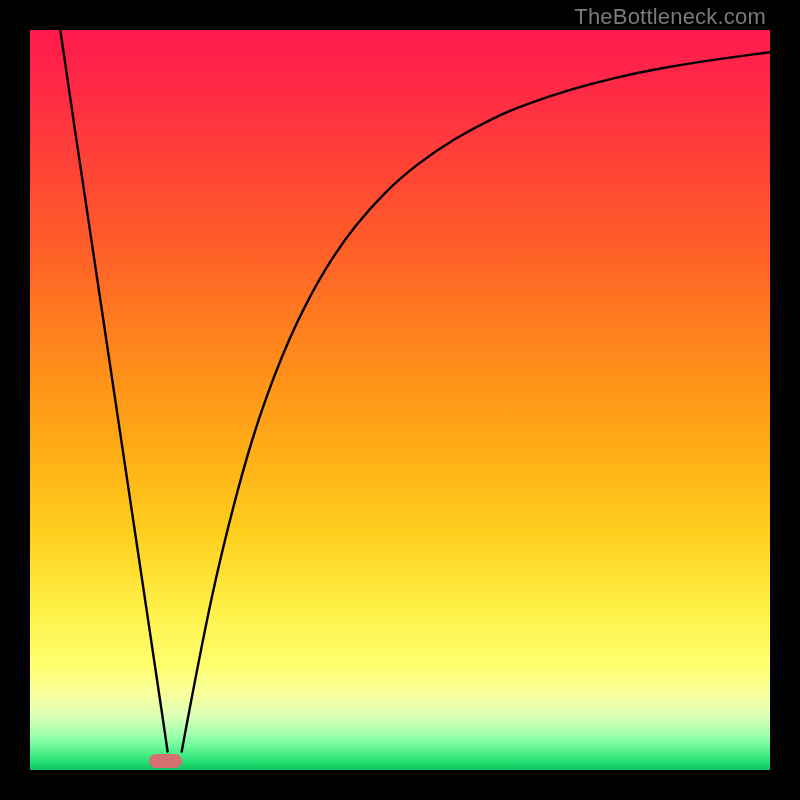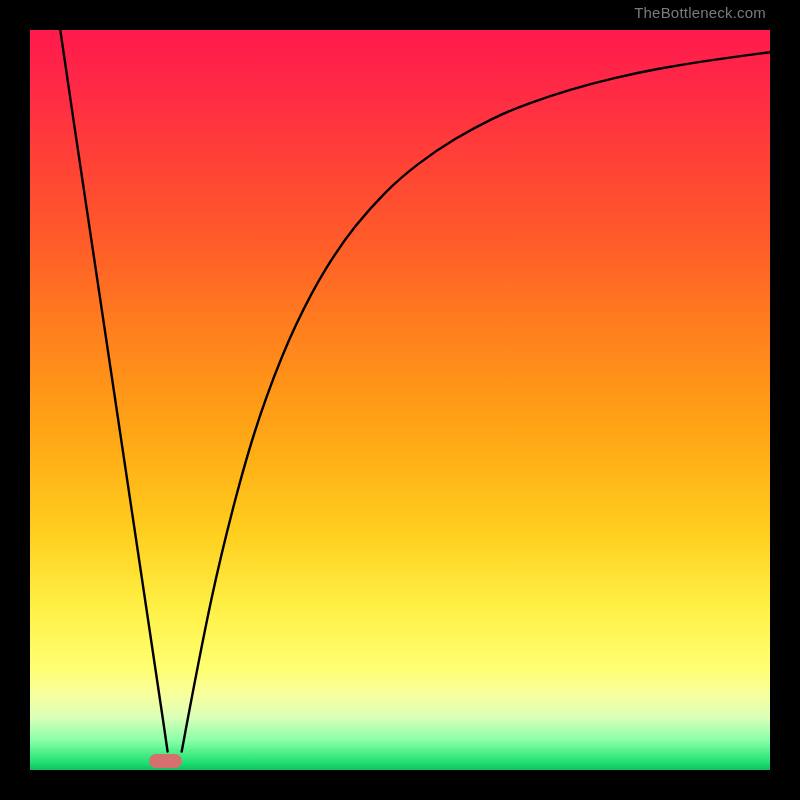--- a/index.html
+++ b/index.html
@@ -44,21 +44,21 @@
   .marker {
     position: absolute;
     border-radius: 9px;
     background: #d6706f;
   }
   .watermark {
     position: absolute;
     top: 4px;
     right: 34px;
     font-family: Arial, Helvetica, sans-serif;
-    font-size: 15px;
+    font-size: 22px;
     color: #7a7a7a;
     letter-spacing: 0.2px;
   }
 </style>
 </head>
 <body>
 
 <div class="frame">
   <div class="plot-area">
     <svg class="curve-layer" viewBox="0 0 740 740" preserveAspectRatio="none">

